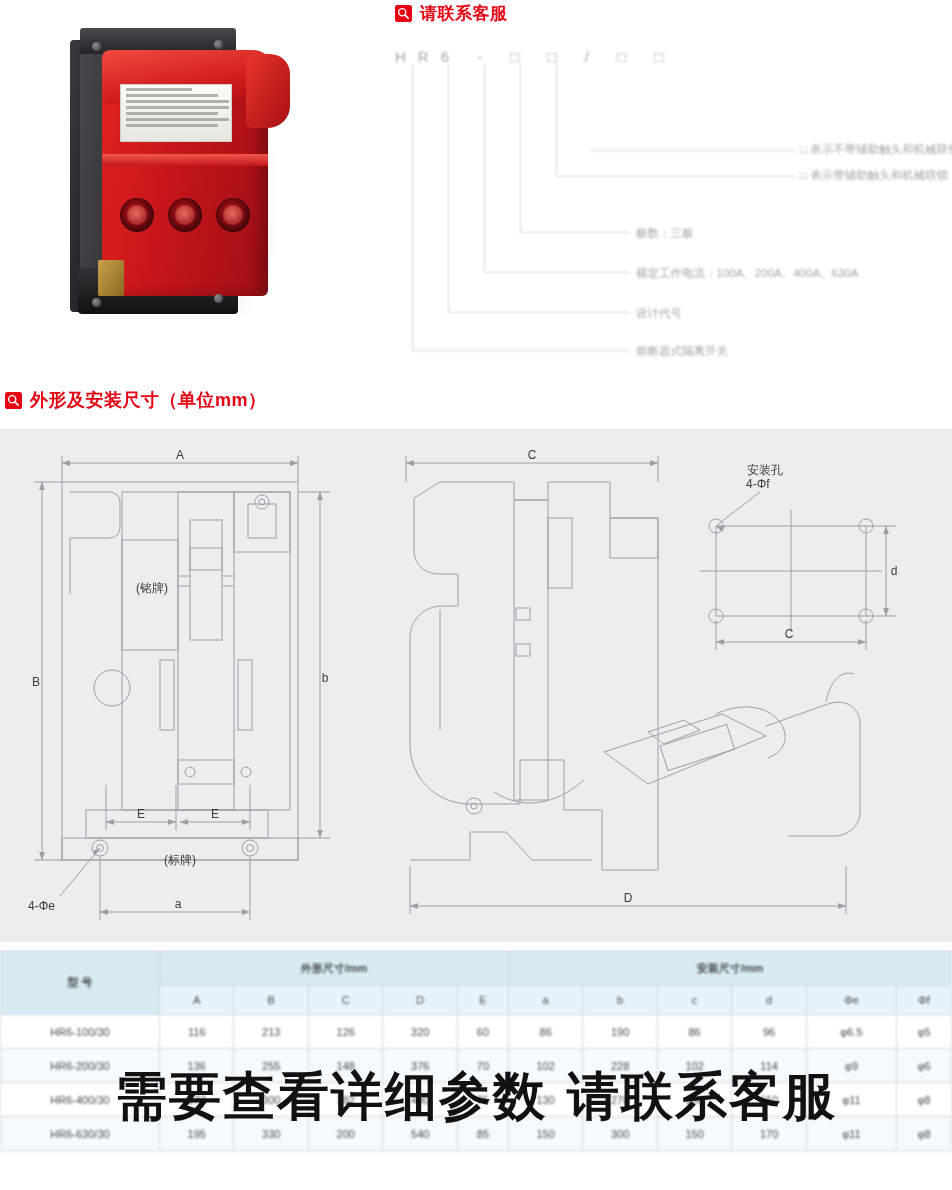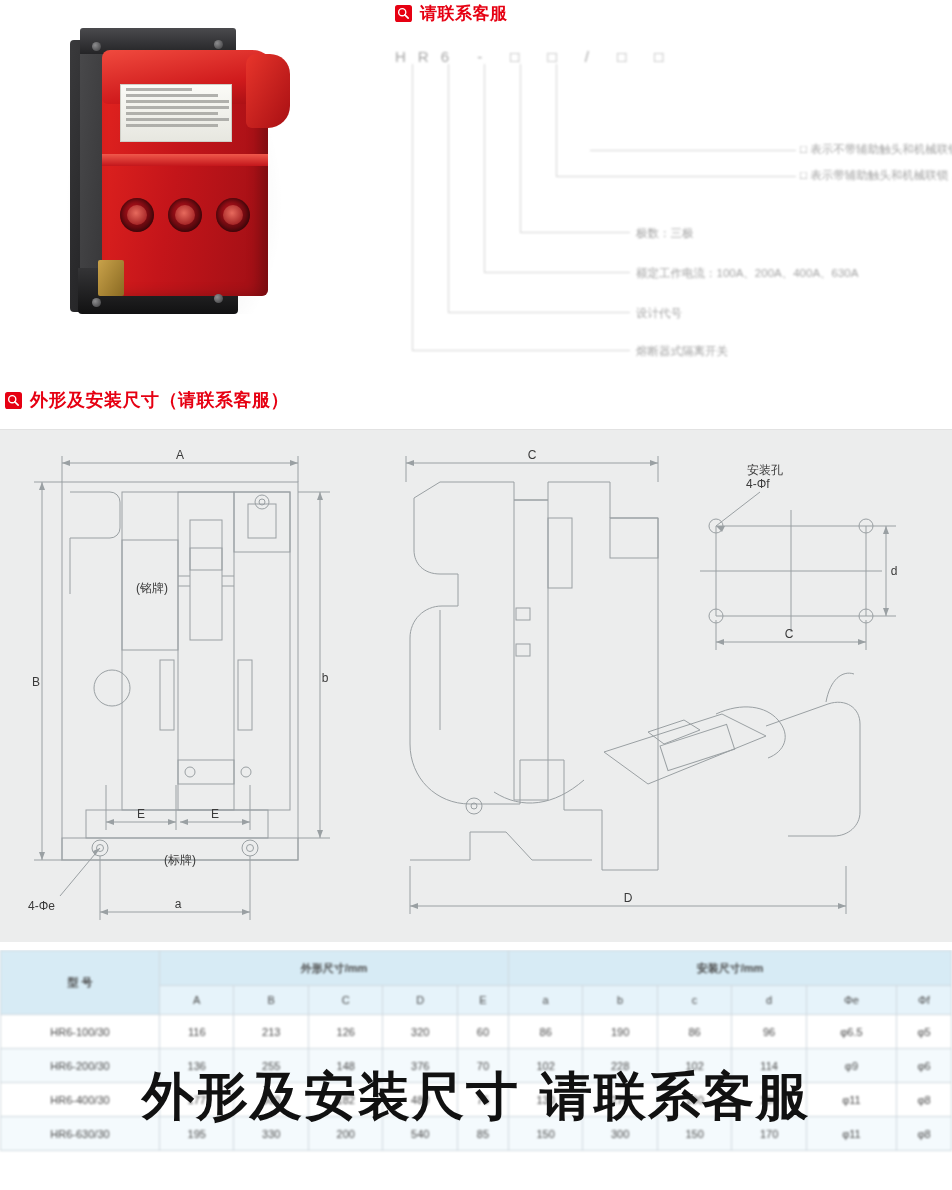--- a/index.html
+++ b/index.html
@@ -250,21 +250,21 @@
 
 <div class="dim-head">
   <div class="sec-title">
     <span class="mag">
       <svg viewBox="0 0 20 20" width="17" height="17">
         <rect x="0" y="0" width="20" height="20" rx="3" fill="#e60012"></rect>
         <circle cx="8.5" cy="8.5" r="4.2" fill="none" stroke="#fff" stroke-width="1.6"></circle>
         <line x1="11.6" y1="11.6" x2="15.5" y2="15.5" stroke="#fff" stroke-width="1.9" stroke-linecap="round"></line>
       </svg>
     </span>
-    <span>外形及安装尺寸（请联系客服）</span>
+    <span>外形及安装尺寸（单位mm）</span>
   </div>
 </div>
 
 <div class="dim-body">
   <svg class="draw" viewBox="0 0 952 512">
     <g stroke="#9aa0a3" stroke-width="1" fill="none">
 
       <line x1="62" y1="33" x2="298" y2="33"></line>
       <path d="M62 33 l8 -3 v6 z" fill="#9aa0a3" stroke="none"></path>
       <path d="M298 33 l-8 -3 v6 z" fill="#9aa0a3" stroke="none"></path>
@@ -491,13 +491,13 @@
         <td>300</td>
         <td>150</td>
         <td>170</td>
         <td>φ11</td>
         <td>φ8</td>
       </tr>
     </tbody>
   </table>
 </div>
 
-<div class="overlay-text">外形及安装尺寸 请联系客服</div>
+<div class="overlay-text">需要查看详细参数 请联系客服</div>
 
 </body></html>

